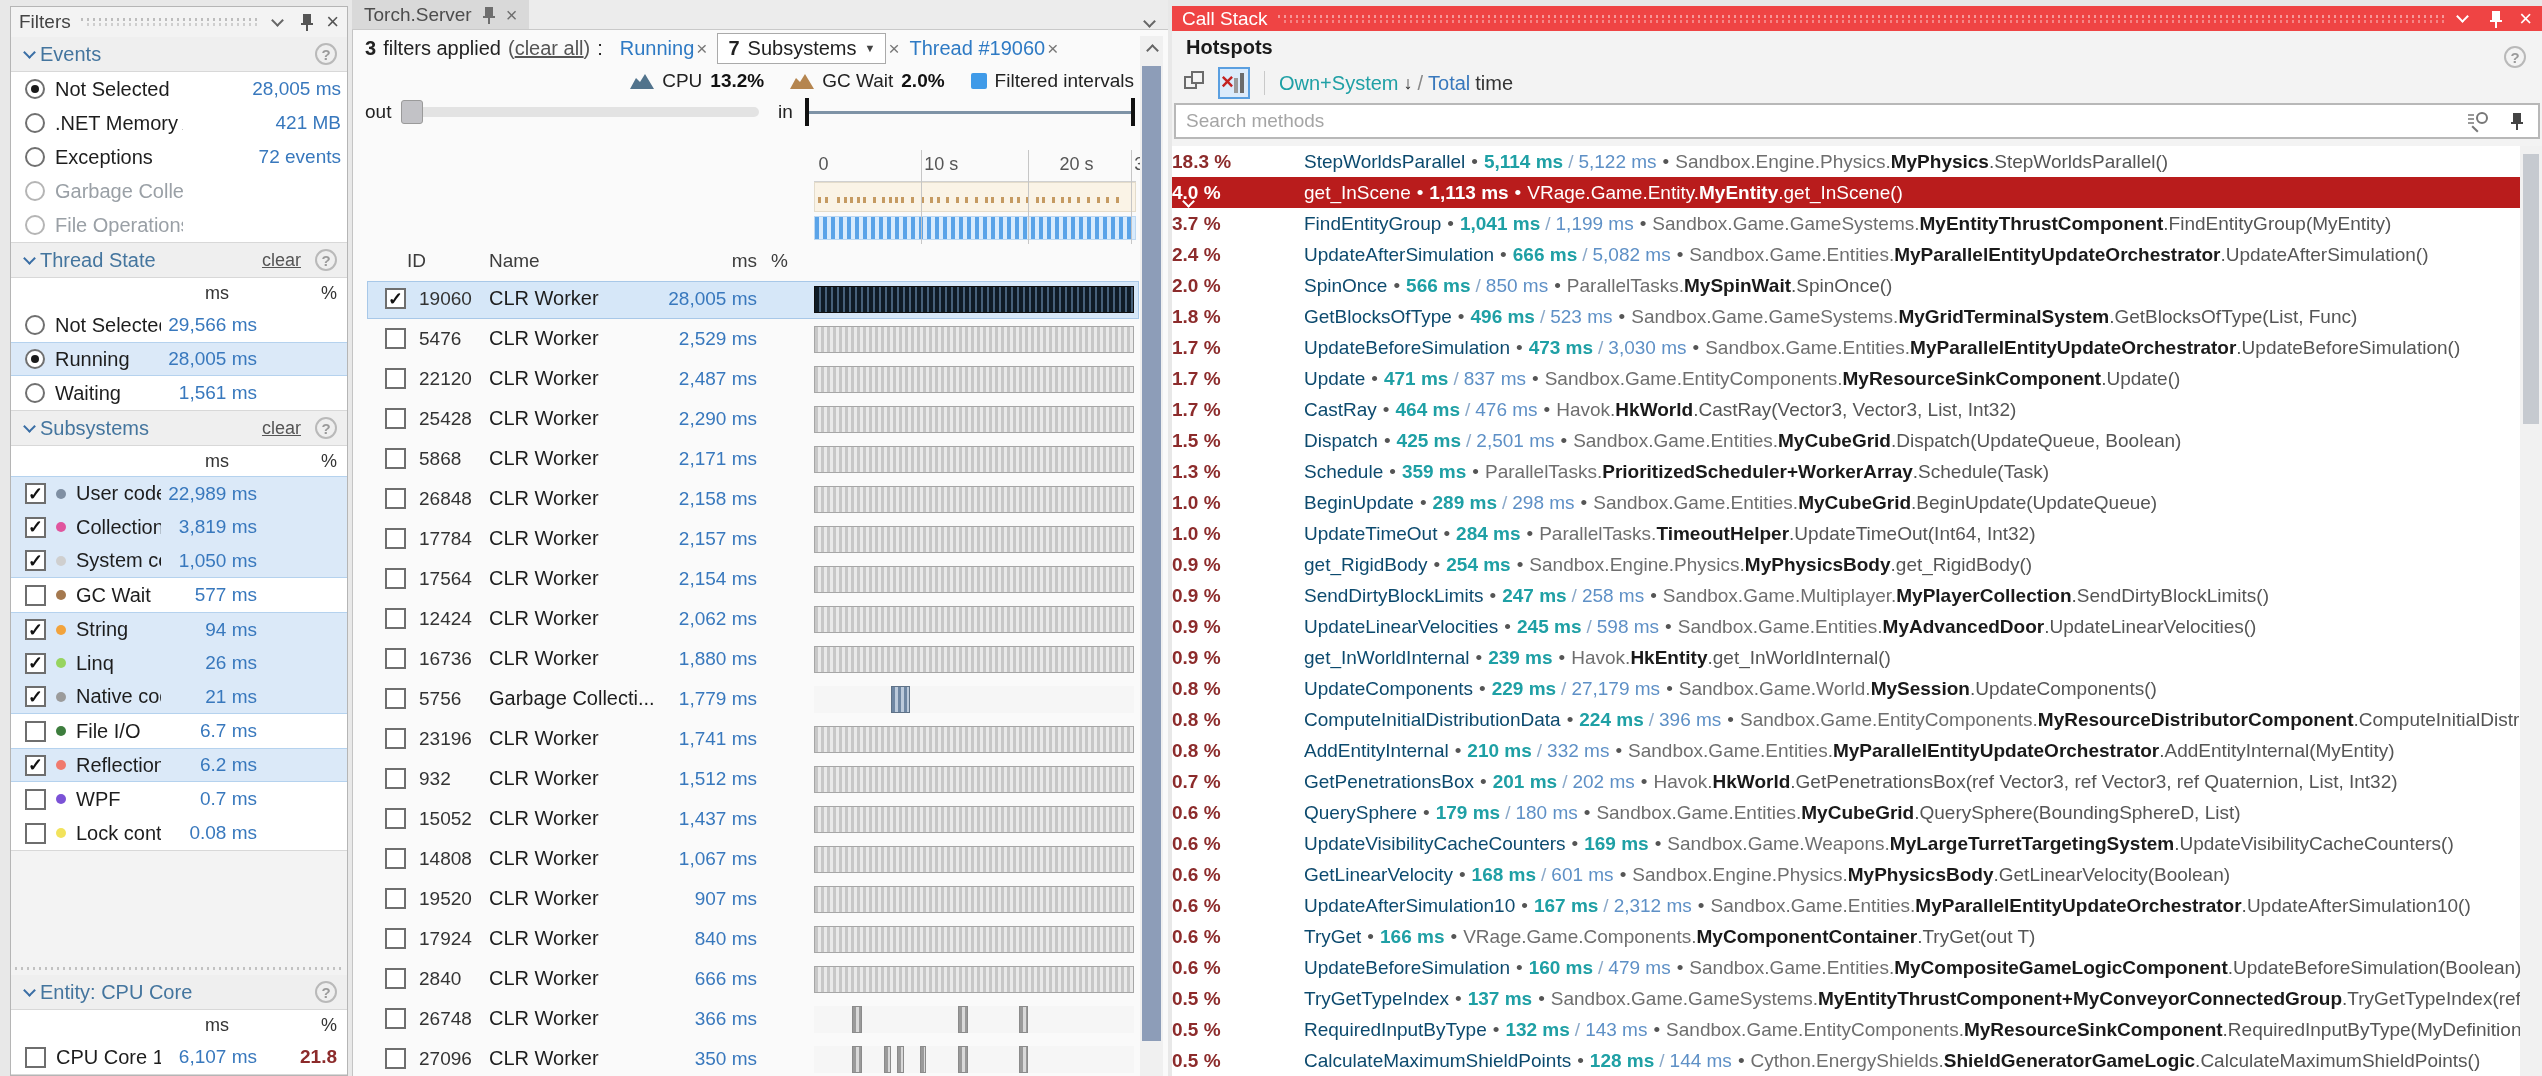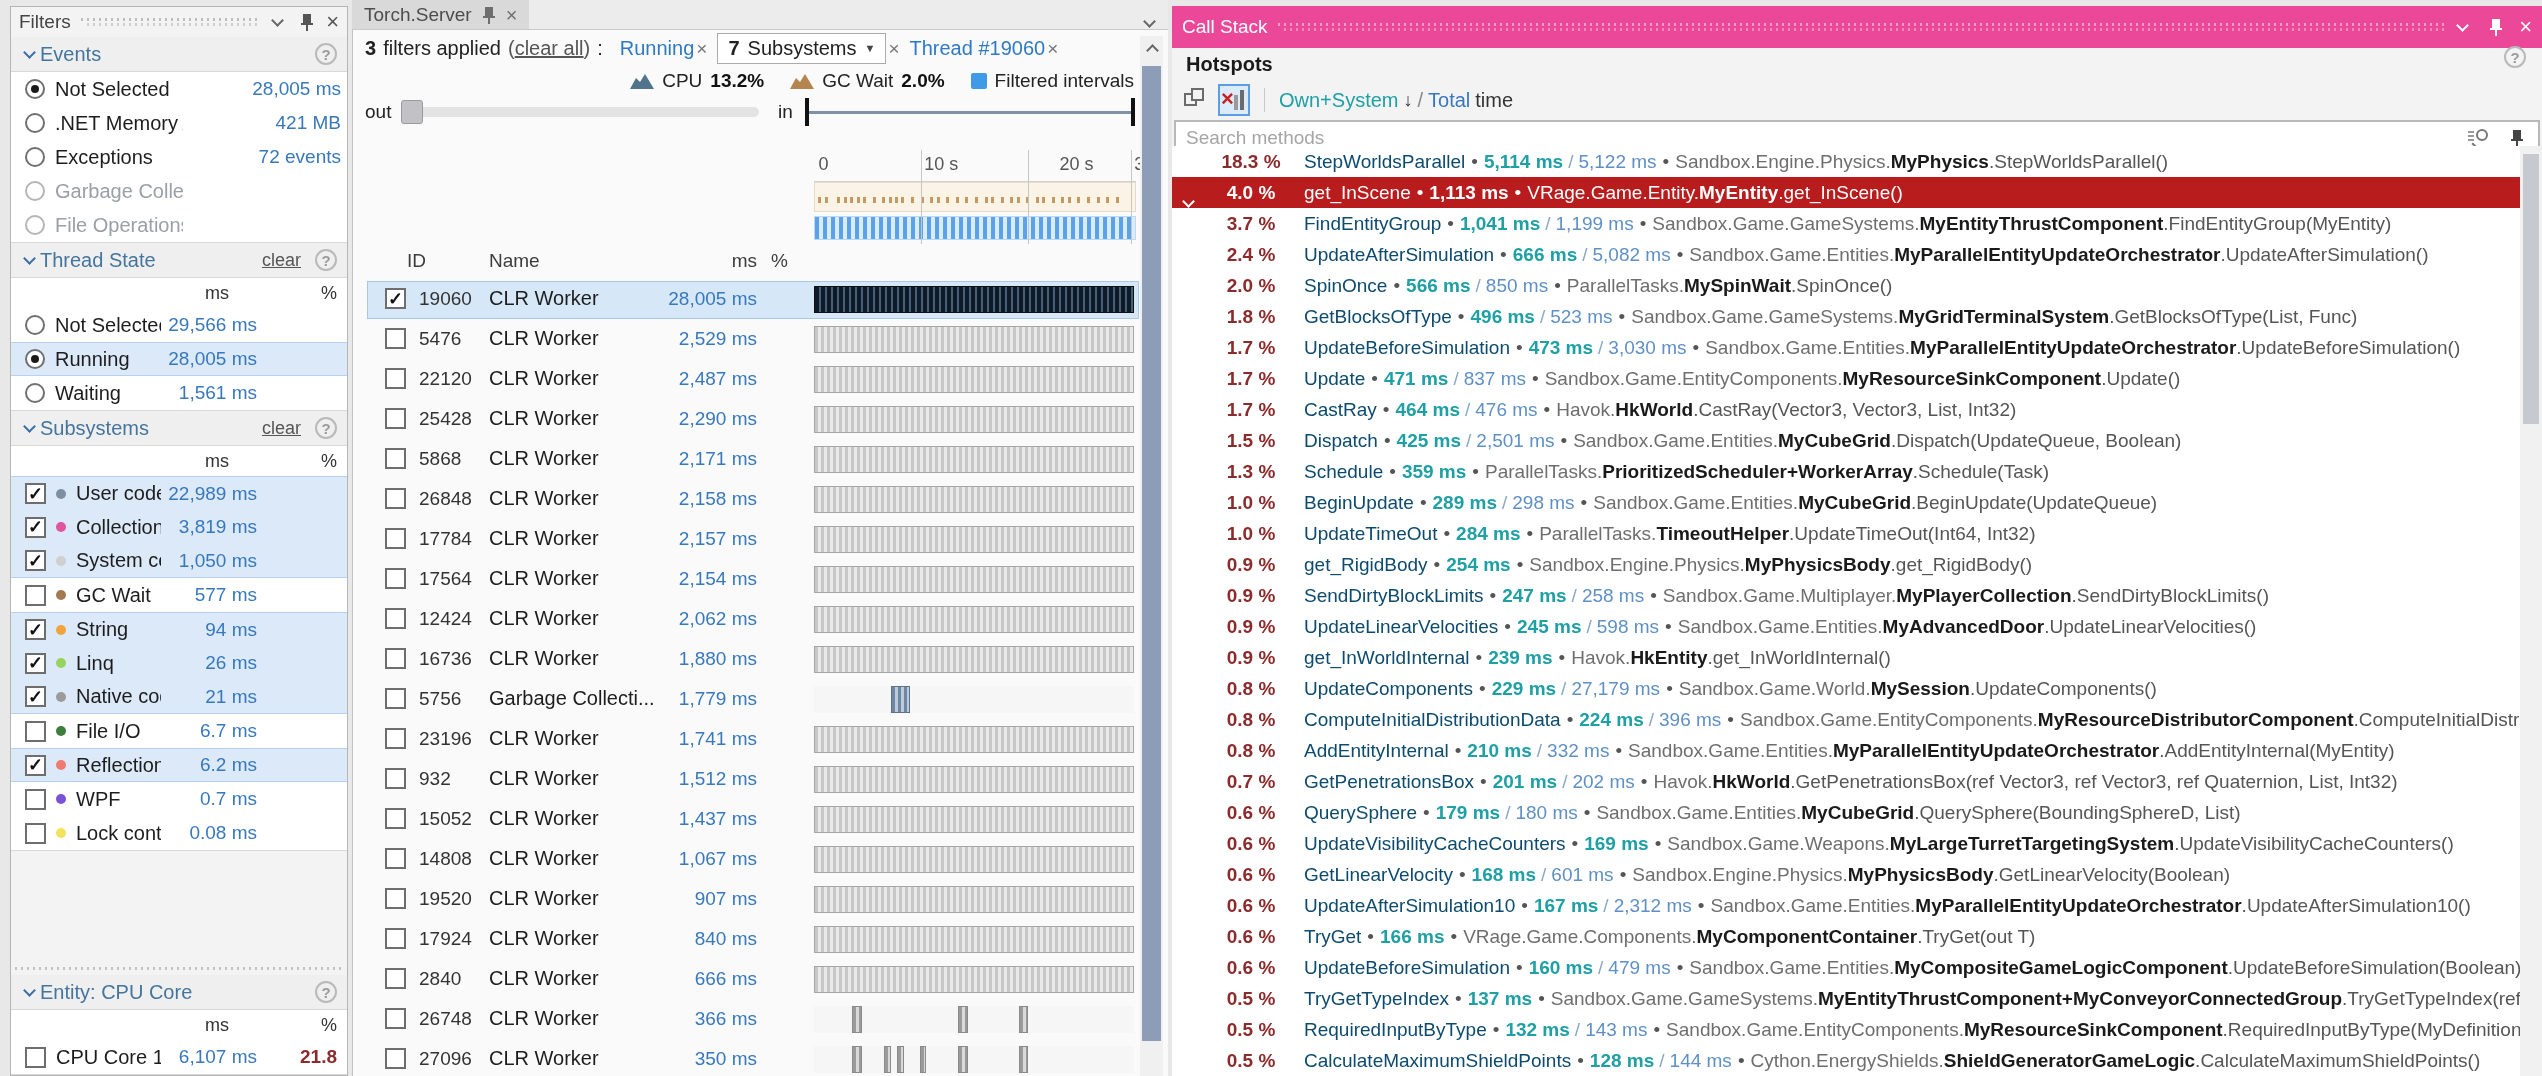--- a/index.html
+++ b/index.html
@@ -99,21 +99,21 @@
   .bar-track { background:#f6f6f6; }
   .bar-track .seg { position:absolute; top:0; bottom:0; border:1px solid #8b8b8b; background:repeating-linear-gradient(90deg,#9a9a9a 0 3px,#d9d9d9 3px 6px); }
   .bar-track .seg.slate { border-color:#5f7287; background:repeating-linear-gradient(90deg,#6f87a3 0 3px,#bccadb 3px 6px); }
   
   #midscroll { position:absolute; left:788px; top:36px; width:23px; bottom:0; background:#f0f0f0; }
   #midscroll .thumb { position:absolute; left:2px; right:2px; top:30px; height:975px; background:#8d9db8; }
   #docwell-arrow { position:absolute; left:791px; top:12px; }
 
   
   #stack { position:absolute; left:1172px; top:6px; width:1370px; height:1070px; background:#f3f3f3; overflow:hidden; }
-  .cs-title { height:42px; background:#ec4899; display:flex; align-items:center; padding:0 10px; color:#fff; font-size:19px; }
+  .cs-title { height:25px; background:#ef4444; display:flex; align-items:center; padding:0 10px; color:#fff; font-size:19px; }
   .cs-title .dotted { background-image:repeating-linear-gradient(90deg,rgba(255,255,255,.45) 0 2px,transparent 2px 6px), repeating-linear-gradient(90deg,transparent 0 3px,rgba(255,255,255,.35) 3px 5px,transparent 5px 6px); }
   .cs-title .ticons { display:flex; gap:16px; align-items:center; color:#fff; }
   .cs-title .xicon { color:#fff; }
   .cs-sub { height:32px; display:flex; align-items:center; padding:0 14px; }
   .cs-sub .t { font-weight:bold; font-size:20px; color:#1a1a1a; flex:1; }
   .cs-tools { height:40px; display:flex; align-items:center; padding:0 10px; gap:10px; }
   .tool-swap { position:relative; width:26px; height:26px; }
   .tool-swap i { position:absolute; left:2px; top:6px; width:13px; height:13px; border:2px solid #6b6b6b; background:#f3f3f3; }
   .tool-swap u { position:absolute; left:9px; top:1px; width:13px; height:13px; border:2px solid #6b6b6b; background:#f3f3f3; }
   .tool-fold { position:relative; width:32px; height:32px; border:2px solid #5a9fe0; background:#dcebfb; }
@@ -130,21 +130,21 @@
   .cs-search { position:relative; margin:0 2px; height:36px; background:#fff; border:2px solid #b8b8b8; display:flex; align-items:center; }
   .cs-search input { border:none; outline:none; flex:1; font-family:inherit; font-size:19px; color:#333; padding:0 10px; background:transparent; }
   .cs-search input::placeholder { color:#a5a5a5; }
   .mag { position:relative; width:22px; height:22px; flex:none; margin-right:20px; }
   .mag i { position:absolute; right:2px; top:2px; width:12px; height:12px; border:2px solid #777; border-radius:50%; }
   .mag u { position:absolute; left:3px; bottom:2px; width:8px; height:2px; background:#777; transform:rotate(45deg); }
   .mag s { position:absolute; left:0; top:4px; width:6px; height:2px; background:#999; box-shadow:0 4px 0 #999, 0 8px 0 #999; }
   .cs-search .pinicon { color:#444; margin-right:14px; }
   #csrows { position:absolute; left:0; top:140px; right:22px; bottom:0; background:#fff; overflow:hidden; }
   .csrow { position:relative; height:31px; line-height:31px; white-space:nowrap; overflow:hidden; font-size:19px; }
-  .csrow .pct { display:inline-block; width:118px; text-align:center; color:#8c2b2b; font-weight:bold;padding-left:40px; }
+  .csrow .pct { display:inline-block; width:118px; text-align:left; color:#8c2b2b; font-weight:bold; }
   .csrow .body { margin-left:14px; }
   .csrow .m { color:#0c4a6e; }
   .csrow .bul { color:#555; margin:0 6px; }
   .csrow .own { color:#1fa0a5; font-weight:bold; }
   .csrow .sl { color:#8aa8c8; margin:0 5px; }
   .csrow .tot { color:#5e90c6; }
   .csrow .ns { color:#6e6e6e;margin-top:40px; }
   .csrow .cls { color:#1a1a1a; font-weight:bold; }
   .csrow .sig { color:#555; }
   .csrow.sel { background:#b91c1c; }

